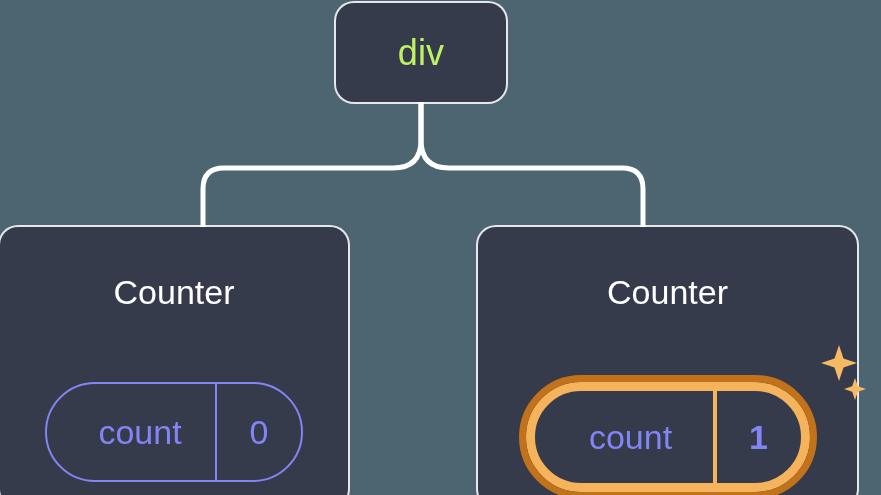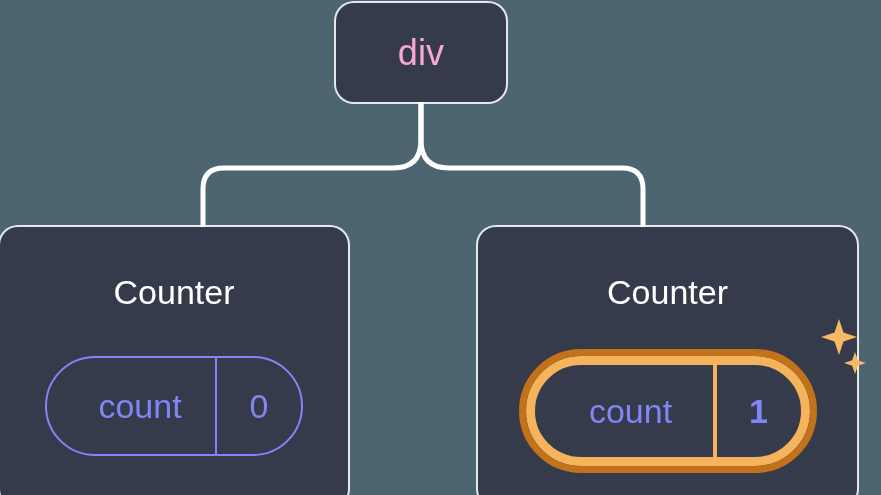--- a/index.html
+++ b/index.html
@@ -35,21 +35,21 @@
   .node-root {
     left: 336px;
     top: 3px;
     width: 170px;
     height: 99px;
     display: flex;
     align-items: center;
     justify-content: center;
   }
   .node-root .node-title {
-    color: #f9a8d4;
+    color: #bef264;
     font-size: 36px;
     font-weight: 400;
     letter-spacing: 0.2px;
     line-height: 1;
   }
 
   .node-child {
     top: 227px;
     width: 348px;
     height: 280px;
@@ -59,21 +59,21 @@
     align-items: center;
   }
   .node-child.left  { left: 0px; }
   .node-child.right { left: 478px; width: 379px; }
 
   .node-child .node-title {
     color: #ffffff;
     font-size: 34px;
     font-weight: 400;
     line-height: 1;
-    margin-bottom: 28px;
+    margin-bottom: 54px;
   }
 
   
   .pill-wrap {
     position: relative;
     display: flex;
     align-items: center;
     justify-content: center;
   }
   .pill {

